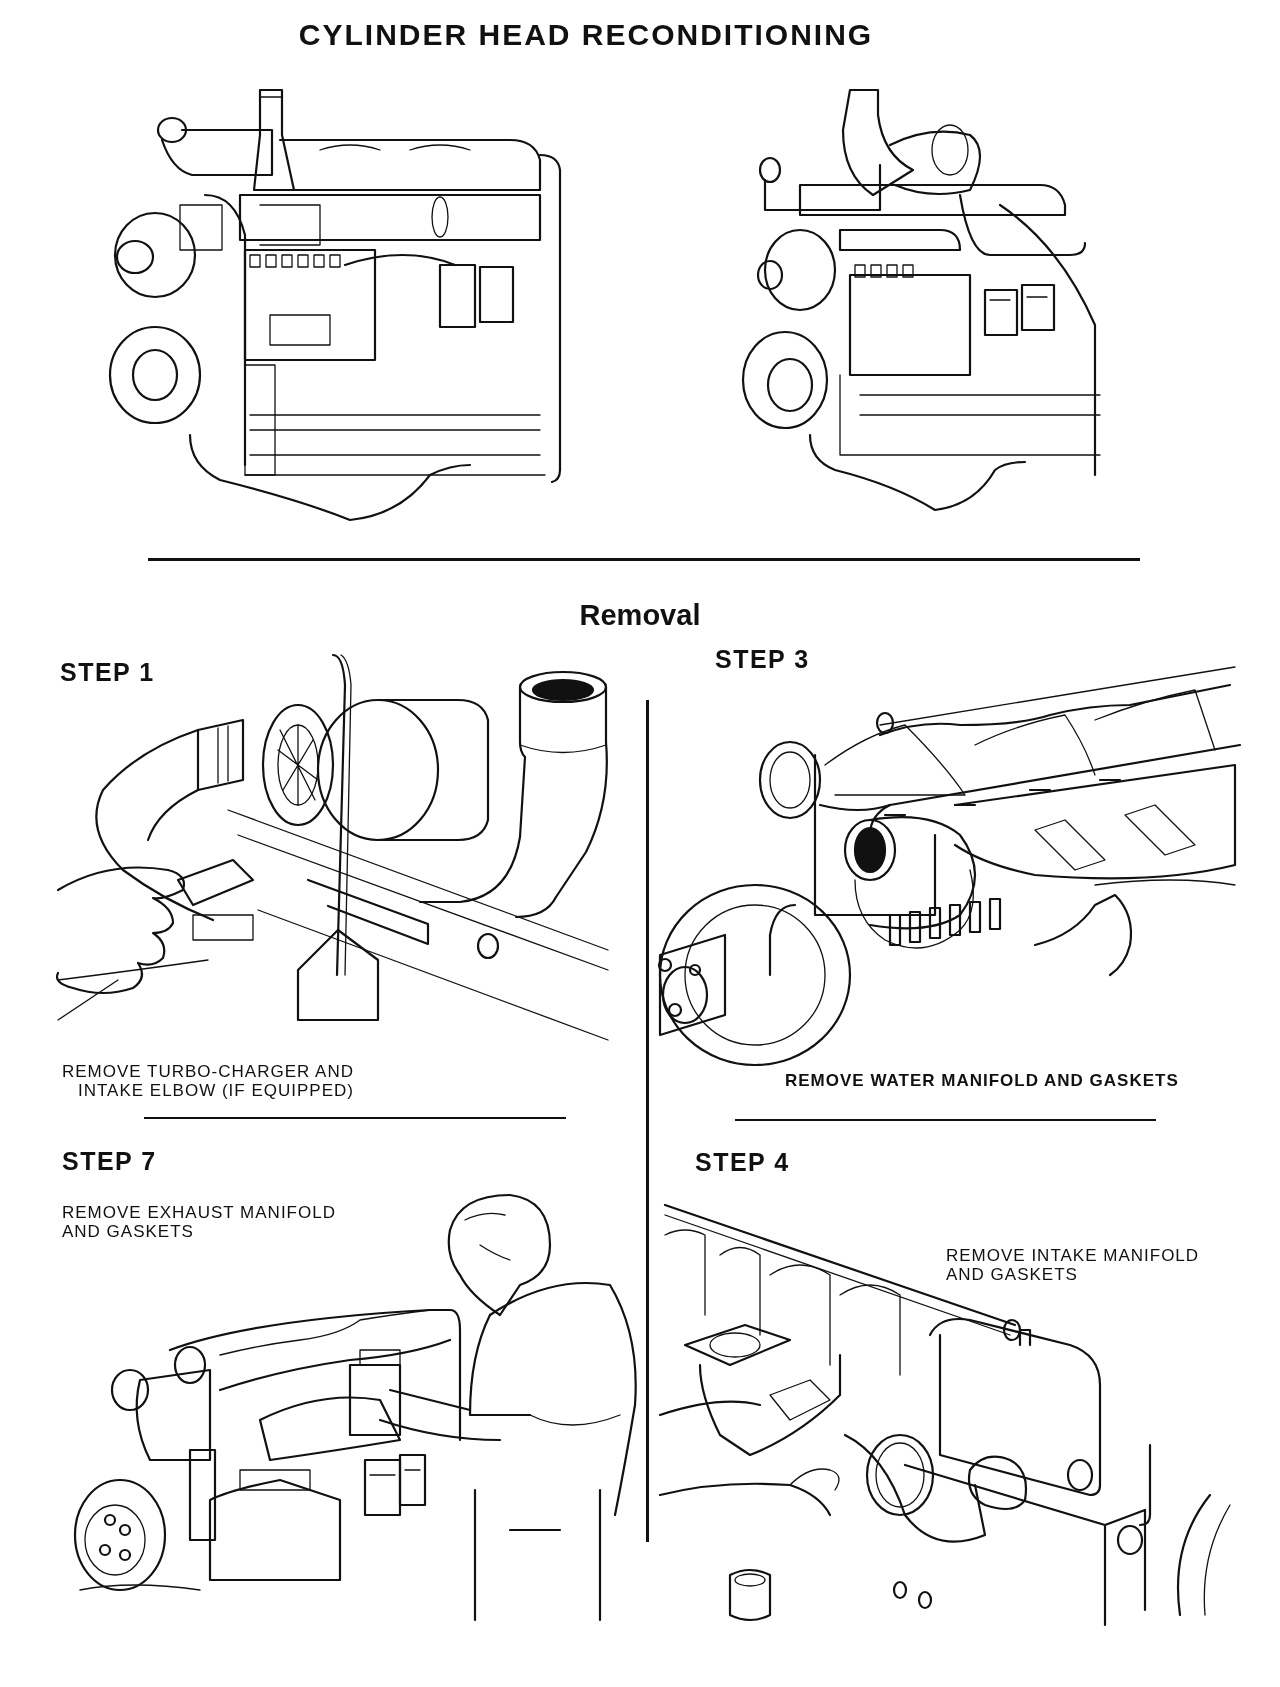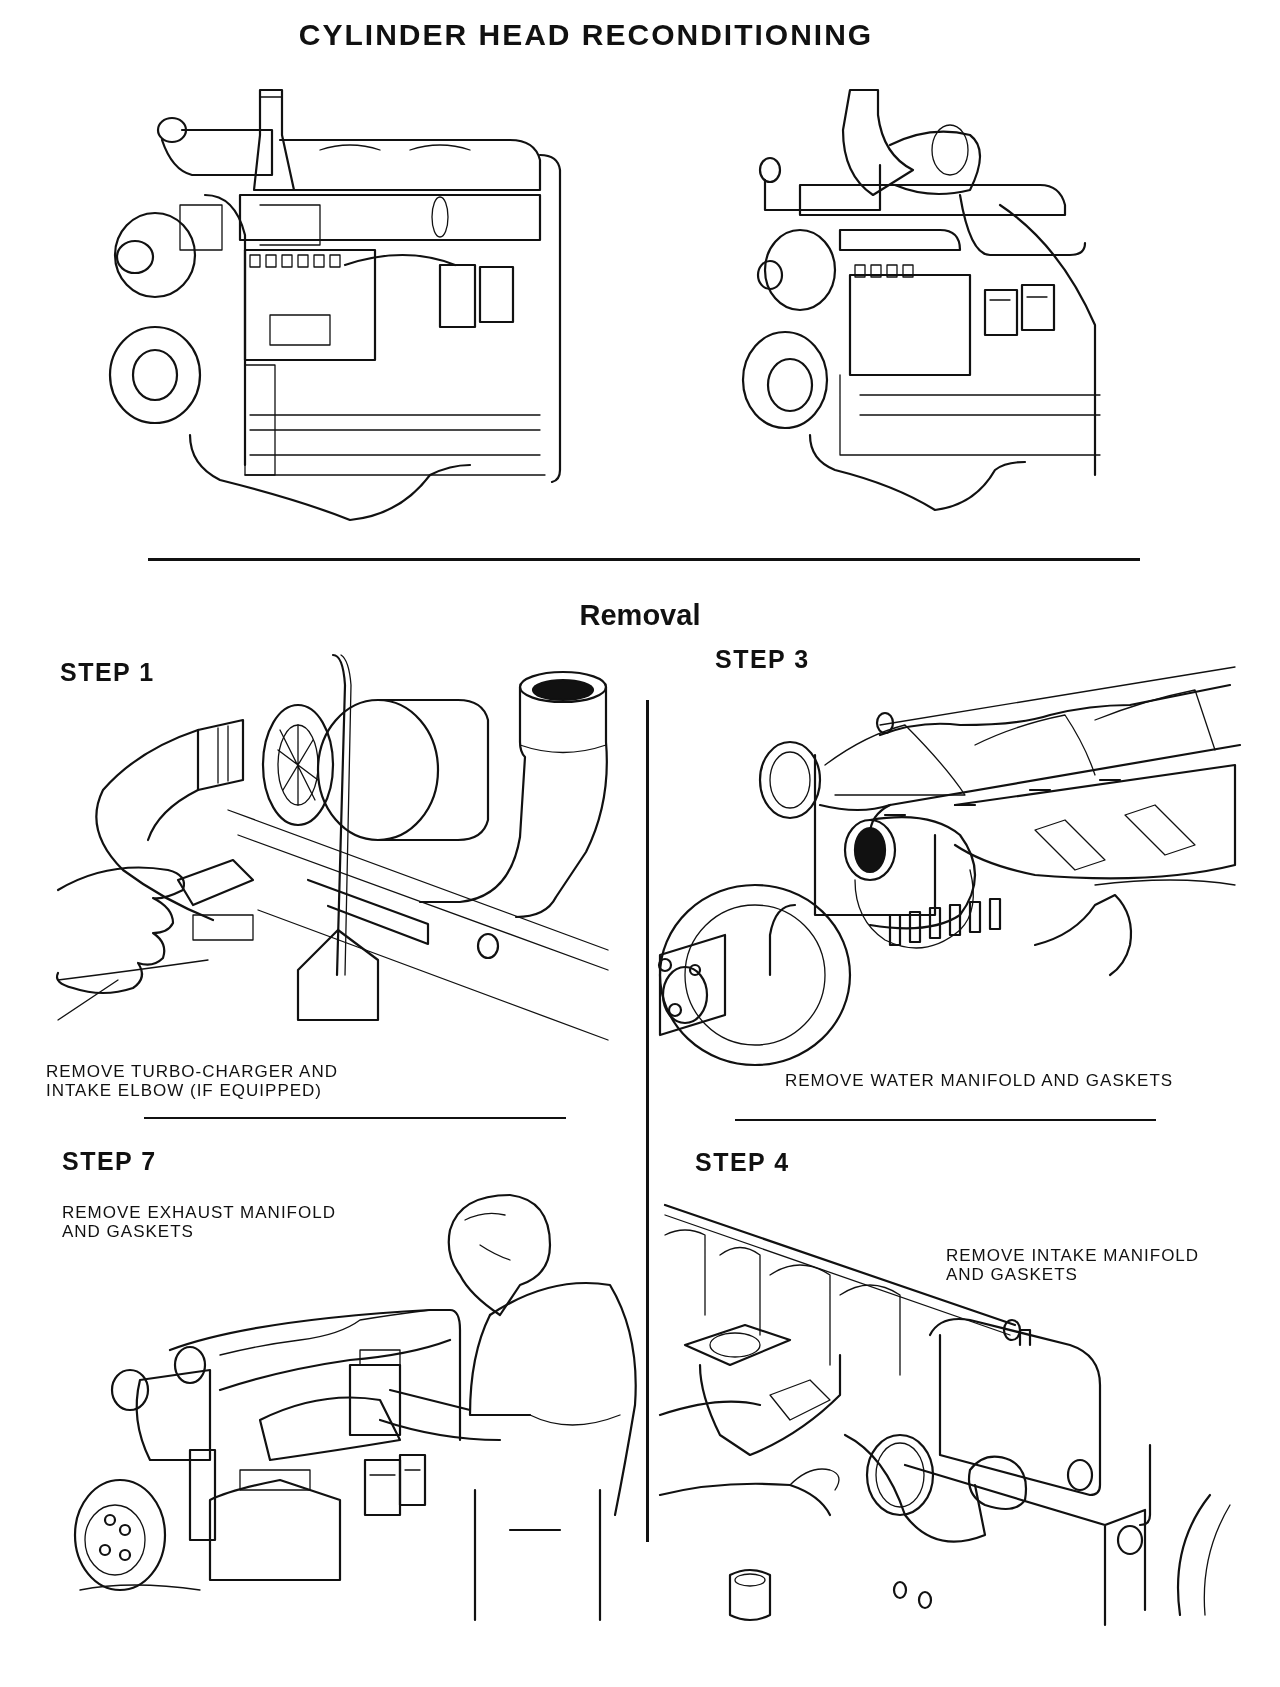--- a/index.html
+++ b/index.html
@@ -131,21 +131,21 @@
   <path d="M0 230 q50 -30 110 -20 q20 5 15 20 q-20 10 -30 8 q20 10 20 25 q-5 10 -20 10 q15 10 10 25 q-10 10 -25 5 q10 15 -5 25 q-30 10 -60 0 q-20 -5 -15 -15"></path>
 
   <path d="M170 150 l380 140 M180 175 l370 135 M200 250 l350 130" class="thin"></path>
   <path d="M250 220 l120 44 v20 l-100 -38"></path>
   <ellipse cx="430" cy="286" rx="10" ry="12"></ellipse>
 
   <path d="M240 310 l40 -40 l40 30 v60 h-80 z"></path>
 
   <path d="M0 320 q80 -10 150 -20 M0 360 l60 -40" class="thin"></path>
 </svg>
-<div class="abs caption" style="left:46px; top:1062px;">REMOVE TURBO-CHARGER AND
+<div class="abs caption" style="left:62px; top:1062px;text-align:right;">REMOVE TURBO-CHARGER AND
 INTAKE ELBOW (IF EQUIPPED)</div>
 <div class="abs hrule" style="left:144px; top:1117px; width:422px; height:2px;"></div>
 
 <div class="abs step-label" style="left:690px; top:645px;margin-left:25px;">STEP 3</div>
 <svg class="illu" style="left:655px; top:665px;" width="580" height="420" viewBox="0 0 580 420">
 
   <path d="M225 60 L580 2" class="thin"></path>
   <ellipse cx="230" cy="58" rx="8" ry="10"></ellipse>
 
   <path d="M225 70 q40 -15 80 -10 q60 0 90 -10 q40 -10 80 -10 q50 -10 100 -20"></path>
@@ -177,21 +177,21 @@
   <ellipse cx="30" cy="330" rx="22" ry="28"></ellipse>
   <ellipse cx="10" cy="300" rx="6" ry="6"></ellipse>
   <ellipse cx="20" cy="345" rx="6" ry="6"></ellipse>
   <ellipse cx="40" cy="305" rx="5" ry="5"></ellipse>
 
   <path d="M235 250 h10 v30 h-10 z M255 247 h10 v30 h-10 z M275 243 h10 v30 h-10 z M295 240 h10 v30 h-10 z M315 237 h10 v30 h-10 z M335 234 h10 v30 h-10 z"></path>
 
   <path d="M380 280 q40 -10 60 -40 l20 -10 q20 20 15 50 q-5 20 -20 30"></path>
   <path d="M440 220 q80 -10 140 0" class="thin"></path>
 </svg>
-<div class="abs caption" style="left:785px; top:1071px;">REMOVE WATER MANIFOLD AND GASKETS</div>
+<div class="abs caption" style="left:785px; top:1071px;font-weight:bold;">REMOVE WATER MANIFOLD AND GASKETS</div>
 <div class="abs hrule" style="left:735px; top:1119px; width:421px; height:2px;"></div>
 
 <div class="abs step-label" style="left:62px; top:1147px;">STEP 7</div>
 <div class="abs caption" style="left:62px; top:1203px;">REMOVE EXHAUST MANIFOLD
 AND GASKETS</div>
 <svg class="illu" style="left:80px; top:1190px;" width="540" height="440" viewBox="0 0 540 440">
 
   <path d="M370 40 q10 -35 60 -35 q40 5 40 50 q0 30 -30 40 l-20 30 q-30 -20 -40 -40 q-15 -20 -10 -45"></path>
   <path d="M385 30 q20 -10 40 -5 M400 55 q15 10 30 15" class="thin"></path>
 

